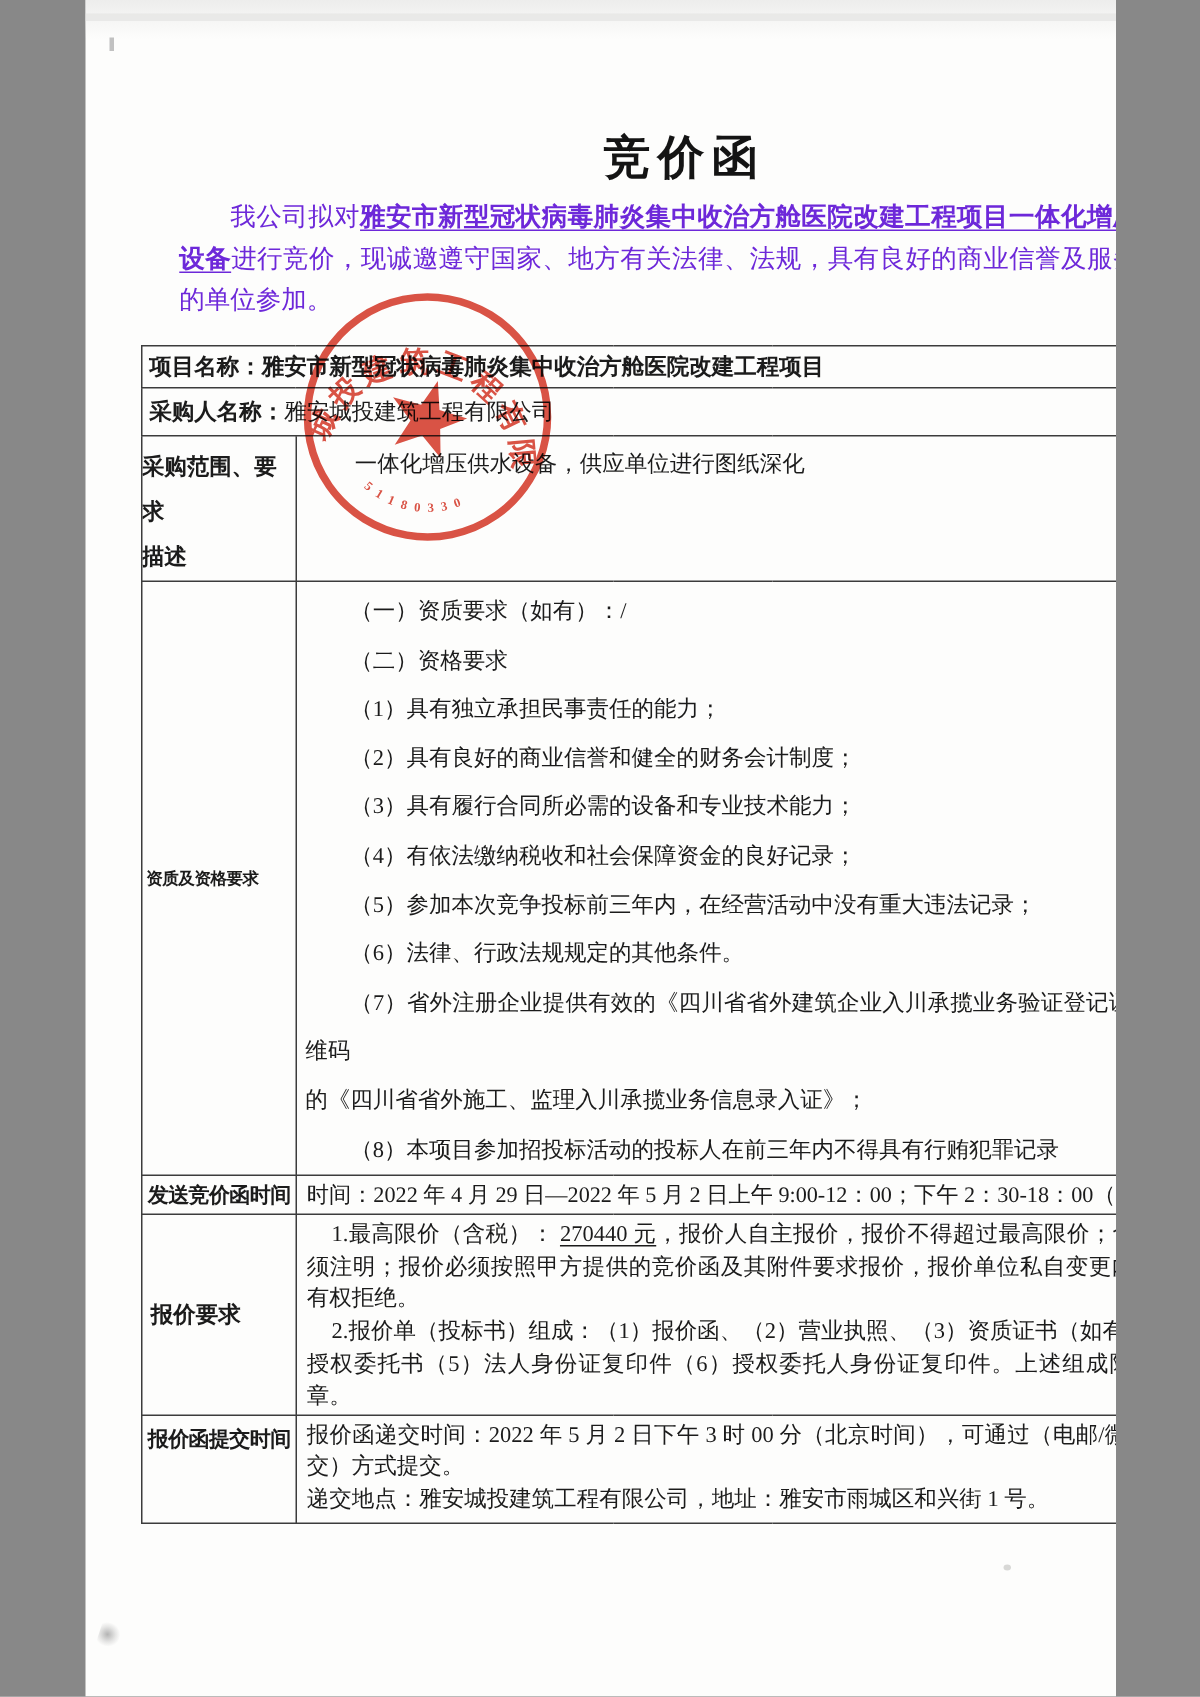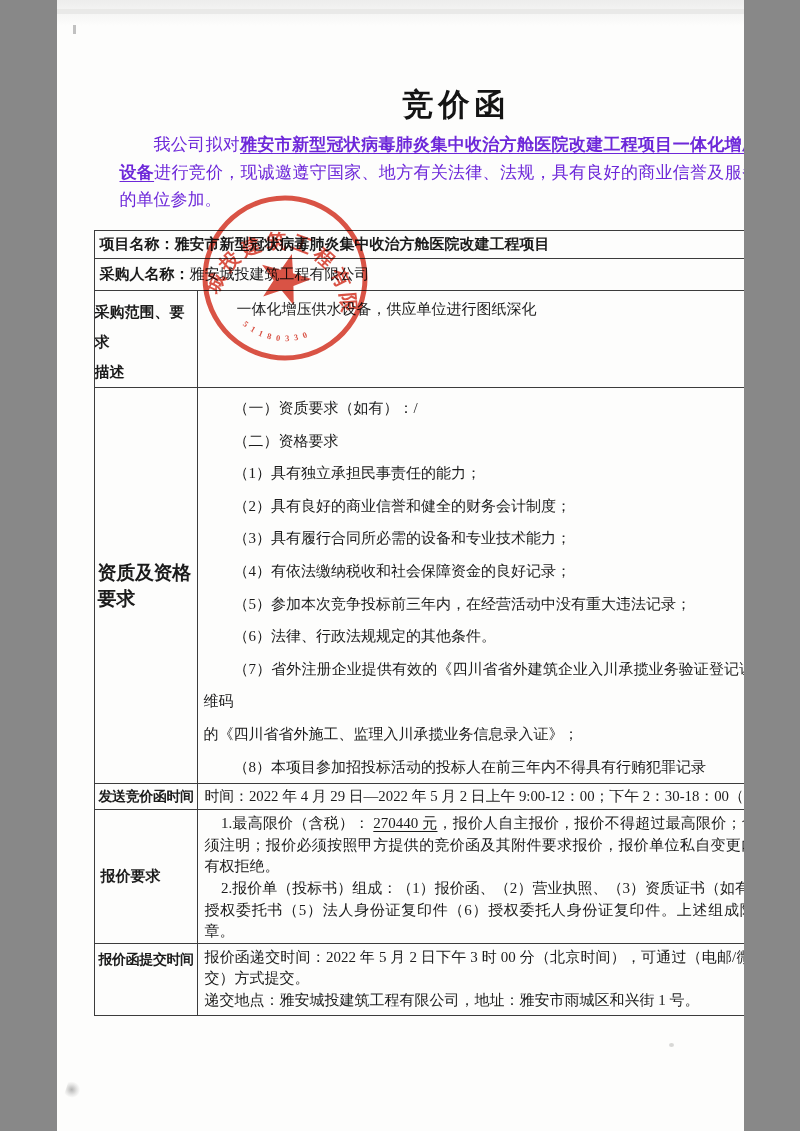--- a/index.html
+++ b/index.html
@@ -52,21 +52,21 @@
   tr.r3 td.name{padding-left:11px;}
   tr.r3 td.phone{padding-left:12px;font-size:17px;}
   tr.r4 td{height:63px;vertical-align:top;}
   tr.r4 td.lab{padding-top:6px;line-height:30px;}
   tr.r4 td.val{padding:9px 6px 0 9px;text-indent:2em;}
   tr.r5 td{height:71px;vertical-align:top;}
   tr.r5 td.lab{padding-top:5px;line-height:31px;}
   tr.r5 td.lab .c2{text-align:center;}
   tr.r5 td.val{padding:5px 6px 0 9px;line-height:28.5px;}
   tr.r6 td{height:358px;}
-  tr.r6 td.lab{font-size:19px;padding-left:3px;letter-spacing:-0.3px;}
+  tr.r6 td.lab{font-size:11px;padding-left:3px;letter-spacing:-0.3px;}
   tr.r6 td.val{vertical-align:top;padding:4px 8px 0 6px;}
   tr.r6 td.val p{margin:0;line-height:32.6px;text-indent:2em;text-align:justify;}
   tr.r6 td.val p.cont{text-indent:0;}
   tr.r7 td{height:25px;}
   tr.r7 td.lab{font-size:14px;letter-spacing:-0.4px;padding-left:4px;}
   tr.r7 td.val{font-size:14.8px;padding-left:7px;white-space:nowrap;}
   tr.r8 td{height:82px;}
   tr.r8 td.lab{padding-left:6px;}
   tr.r8 td.val{vertical-align:top;padding:3px 5px 0 7px;}
   tr.r8 td.val p{margin:0;line-height:21.6px;text-align:justify;text-indent:1.1em;}

